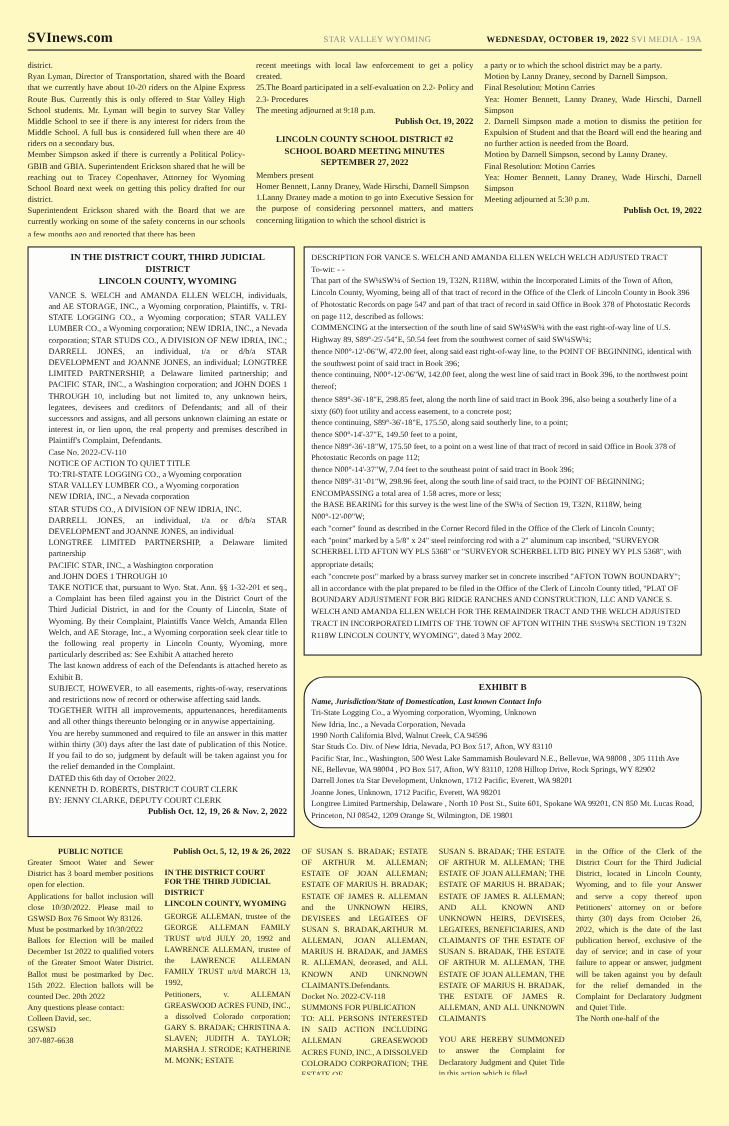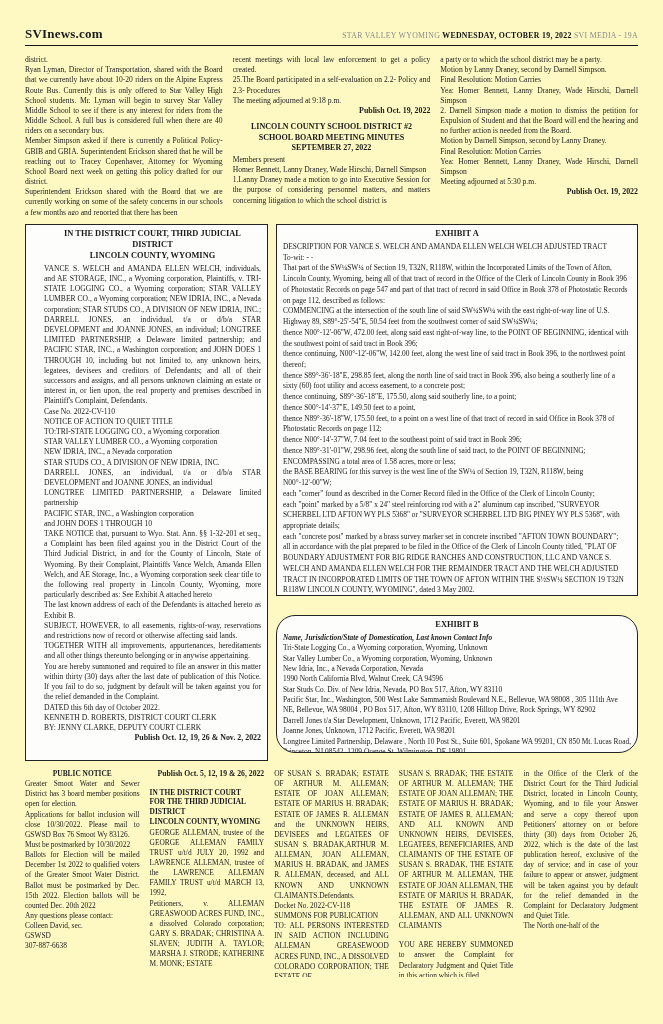--- a/index.html
+++ b/index.html
@@ -5,21 +5,21 @@
   html,body{margin:0;padding:0;background:#dcdcd8;}
   .page{
     width:663px;height:1024px;background:#fef9c3;position:relative;
     font-family:"Liberation Serif", serif;color:#1b1b1b;
     box-sizing:border-box;padding:26px 25px 0 25px;overflow:hidden;
   }
   
   .hdr{display:flex;justify-content:space-between;align-items:baseline;}
   .masthead{font-weight:bold;font-size:13px;letter-spacing:.2px;}
   .hdr-meta{font-size:7.8px;color:#8a8a88;letter-spacing:.3px;}
-  .hdr-meta b{color:#111;}
+  .hdr-meta b{color:#111;margin-left:48px;}
   .rule{border-top:1.6px solid #151515;margin-top:3px;}
 
   p{margin:0;}
   p:empty{min-height:9px;}
   .just{text-align:justify;}
   .publish{font-weight:bold;text-align:right;font-size:1.04em;}
 
   
   .top-cols{display:grid;grid-template-columns:1fr 1fr 1fr;gap:10px;
     margin-top:9px;height:160px;overflow:hidden;font-size:7.6px;line-height:1.34;}
@@ -127,21 +127,20 @@
           <p class="just">You are hereby summoned and required to file an answer in this matter within thirty (30) days after the last date of publication of this Notice. If you fail to do so, judgment by default will be taken against you for the relief demanded in the Complaint.</p>
           <p class="just">DATED this 6th day of October 2022.</p>
           <p class="just">KENNETH D. ROBERTS, DISTRICT COURT CLERK</p>
           <p class="just">BY: JENNY CLARKE, DEPUTY COURT CLERK</p>
         </div>
       <p class="publish">Publish Oct. 12, 19, 26 &amp; Nov. 2, 2022</p>
     </div>
 
     <div class="right-boxes">
       <div class="box exhibit-a">
-        <div class="box-title">EXHIBIT A</div>
         <div>
             <p>DESCRIPTION FOR VANCE S. WELCH AND AMANDA ELLEN WELCH WELCH ADJUSTED TRACT</p>
             <p>To-wit: - -</p>
             <p>That part of the SW¼SW¼ of Section 19, T32N, R118W, within the Incorporated Limits of the Town of Afton, Lincoln County, Wyoming, being all of that tract of record in the Office of the Clerk of Lincoln County in Book 396 of Photostatic Records on page 547 and part of that tract of record in said Office in Book 378 of Photostatic Records on page 112, described as follows:</p>
             <p>COMMENCING at the intersection of the south line of said SW¼SW¼ with the east right-of-way line of U.S. Highway 89, S89°-25'-54"E, 50.54 feet from the southwest corner of said SW¼SW¼;</p>
             <p>thence N00°-12'-06"W, 472.00 feet, along said east right-of-way line, to the POINT OF BEGINNING, identical with the southwest point of said tract in Book 396;</p>
             <p>thence continuing, N00°-12'-06"W, 142.00 feet, along the west line of said tract in Book 396, to the northwest point thereof;</p>
             <p>thence S89°-36'-18"E, 298.85 feet, along the north line of said tract in Book 396, also being a southerly line of a sixty (60) foot utility and access easement, to a concrete post;</p>
             <p>thence continuing, S89°-36'-18"E, 175.50, along said southerly line, to a point;</p>
             <p>thence S00°-14'-37"E, 149.50 feet to a point,</p>
@@ -154,21 +153,20 @@
             <p>each "point" marked by a 5/8" x 24" steel reinforcing rod with a 2" aluminum cap inscribed, "SURVEYOR SCHERBEL LTD AFTON WY PLS 5368" or "SURVEYOR SCHERBEL LTD BIG PINEY WY PLS 5368", with appropriate details;</p>
             <p>each "concrete post" marked by a brass survey marker set in concrete inscribed "AFTON TOWN BOUNDARY";</p>
             <p>all in accordance with the plat prepared to be filed in the Office of the Clerk of Lincoln County titled, "PLAT OF BOUNDARY ADJUSTMENT FOR BIG RIDGE RANCHES AND CONSTRUCTION, LLC AND VANCE S. WELCH AND AMANDA ELLEN WELCH FOR THE REMAINDER TRACT AND THE WELCH ADJUSTED TRACT IN INCORPORATED LIMITS OF THE TOWN OF AFTON WITHIN THE S½SW¼ SECTION 19 T32N R118W LINCOLN COUNTY, WYOMING", dated 3 May 2002.</p>
           </div>
       </div>
       <div class="box exhibit-b">
         <div class="box-title">EXHIBIT B</div>
         <p class="subtitle">Name, Jurisdiction/State of Domestication, Last known Contact Info</p>
         <div>
             <p>Tri-State Logging Co., a Wyoming corporation, Wyoming, Unknown</p>
-            <p>Star Valley Lumber Co., a Wyoming corporation, Wyoming, Unknown</p>
             <p>New Idria, Inc., a Nevada Corporation, Nevada</p>
             <p>1990 North California Blvd, Walnut Creek, CA 94596</p>
             <p>Star Studs Co. Div. of New Idria, Nevada, PO Box 517, Afton, WY 83110</p>
             <p>Pacific Star, Inc., Washington, 500 West Lake Sammamish Boulevard N.E., Bellevue, WA 98008 , 305 111th Ave NE, Bellevue, WA 98004 , PO Box 517, Afton, WY 83110, 1208 Hilltop Drive, Rock Springs, WY 82902</p>
             <p>Darrell Jones t/a Star Development, Unknown, 1712 Pacific, Everett, WA 98201</p>
             <p>Joanne Jones, Unknown, 1712 Pacific, Everett, WA 98201</p>
             <p>Longtree Limited Partnership, Delaware , North 10 Post St., Suite 601, Spokane WA 99201, CN 850 Mt. Lucas Road, Princeton, NJ 08542, 1209 Orange St, Wilmington, DE 19801</p>
           </div>
       </div>
     </div>

